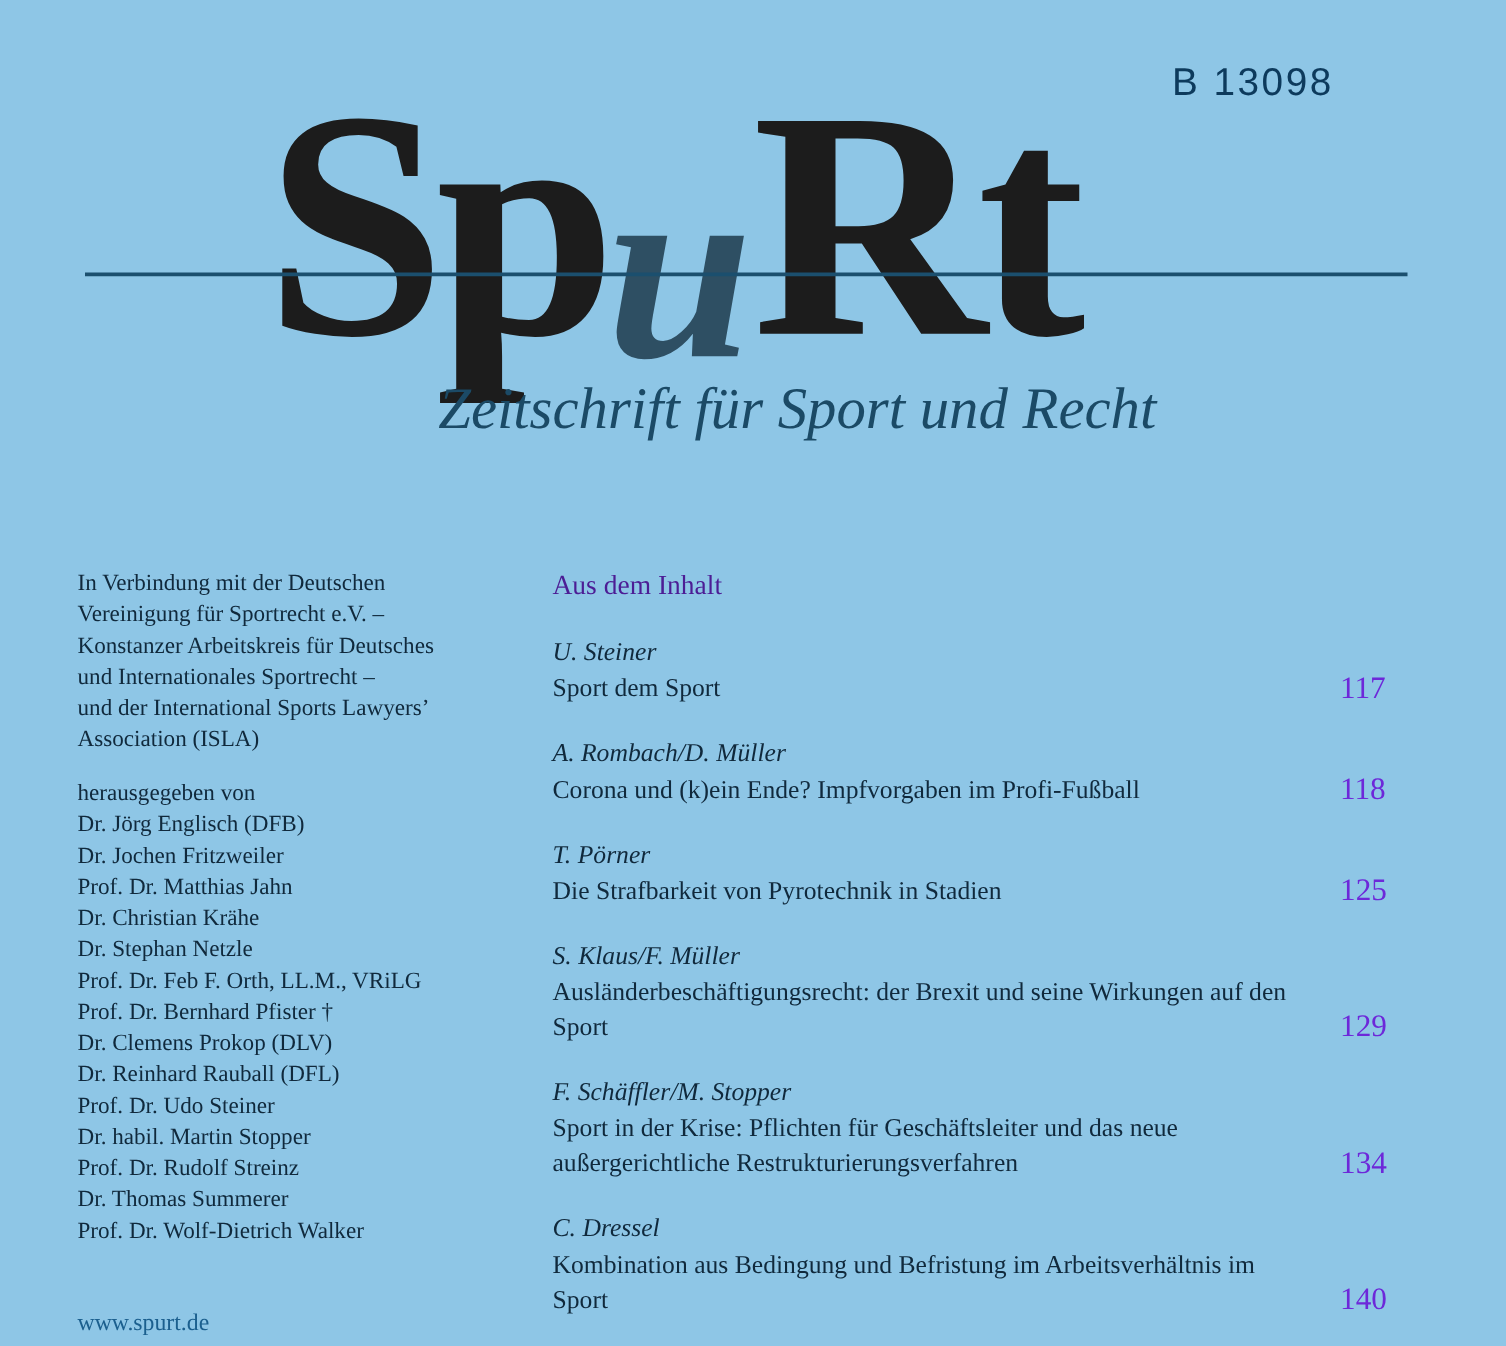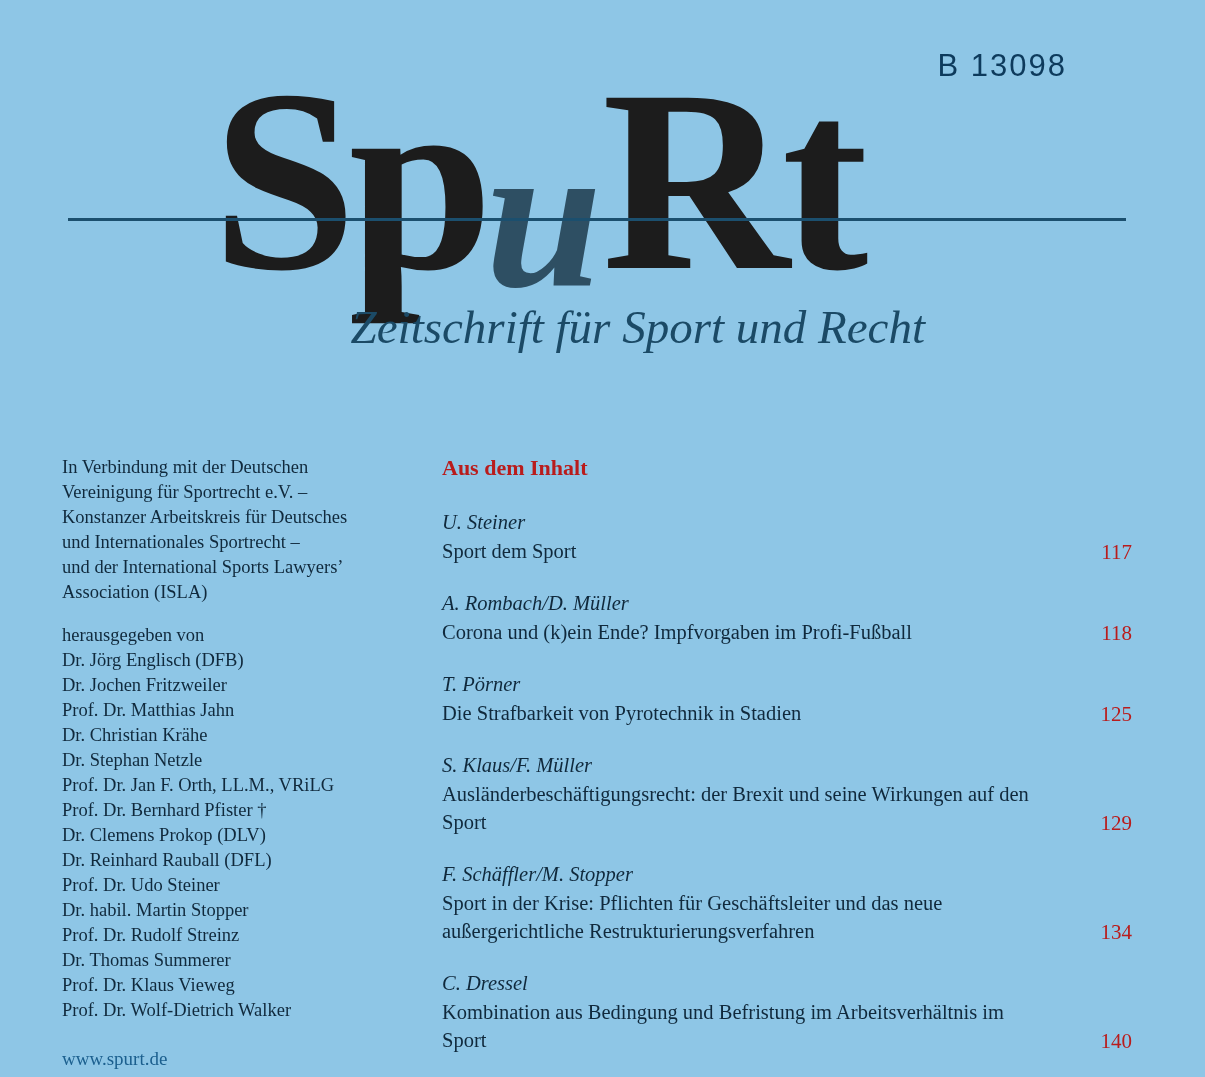--- a/index.html
+++ b/index.html
@@ -100,22 +100,22 @@
 
   
   .toc {
     position: absolute;
     left: 442px;
     top: 455px;
     width: 690px;
   }
   .toc-heading {
     font-size: 22px;
-    font-weight: bold;
-    color: #b91c1c;
+    font-weight: normal;
+    color: #4c1d95;
     margin-bottom: 30px;
   }
   .toc-entry {
     margin-bottom: 27px;
     position: relative;
   }
   .toc-author {
     font-style: italic;
     font-size: 20.5px;
     color: #10293c;
@@ -126,24 +126,24 @@
     align-items: flex-end;
     justify-content: space-between;
   }
   .toc-title {
     font-size: 20.5px;
     line-height: 28px;
     color: #10293c;
     max-width: 590px;
   }
   .toc-page {
-    font-size: 21px;
-    color: #b91c1c;
+    font-size: 25px;
+    color: #6d28d9;
     width: 60px;
-    text-align: right;
+    text-align: left;
     flex-shrink: 0;
     align-self: flex-end;
   }
 </style>
 </head>
 <body>
 
 <div class="issue-code">B  13098</div>
 
 <div class="masthead">
@@ -162,29 +162,28 @@
     <div class="assoc-line">Association (ISLA)</div>
   </div>
   <div class="block-gap"></div>
   <div class="editors-intro">herausgegeben von</div>
   <div>
     <div class="editor-line">Dr. Jörg Englisch (DFB)</div>
     <div class="editor-line">Dr. Jochen Fritzweiler</div>
     <div class="editor-line">Prof. Dr. Matthias Jahn</div>
     <div class="editor-line">Dr. Christian Krähe</div>
     <div class="editor-line">Dr. Stephan Netzle</div>
-    <div class="editor-line">Prof. Dr. Jan F. Orth, LL.M., VRiLG</div>
+    <div class="editor-line">Prof. Dr. Feb F. Orth, LL.M., VRiLG</div>
     <div class="editor-line">Prof. Dr. Bernhard Pfister †</div>
     <div class="editor-line">Dr. Clemens Prokop (DLV)</div>
     <div class="editor-line">Dr. Reinhard Rauball (DFL)</div>
     <div class="editor-line">Prof. Dr. Udo Steiner</div>
     <div class="editor-line">Dr. habil. Martin Stopper</div>
     <div class="editor-line">Prof. Dr. Rudolf Streinz</div>
     <div class="editor-line">Dr. Thomas Summerer</div>
-    <div class="editor-line">Prof. Dr. Klaus Vieweg</div>
     <div class="editor-line">Prof. Dr. Wolf-Dietrich Walker</div>
   </div>
 </div>
 <div class="website">www.spurt.de</div>
 
 <div class="toc">
   <div class="toc-heading">Aus dem Inhalt</div>
 
   <div class="toc-entry">
     <div class="toc-author">U. Steiner</div>

